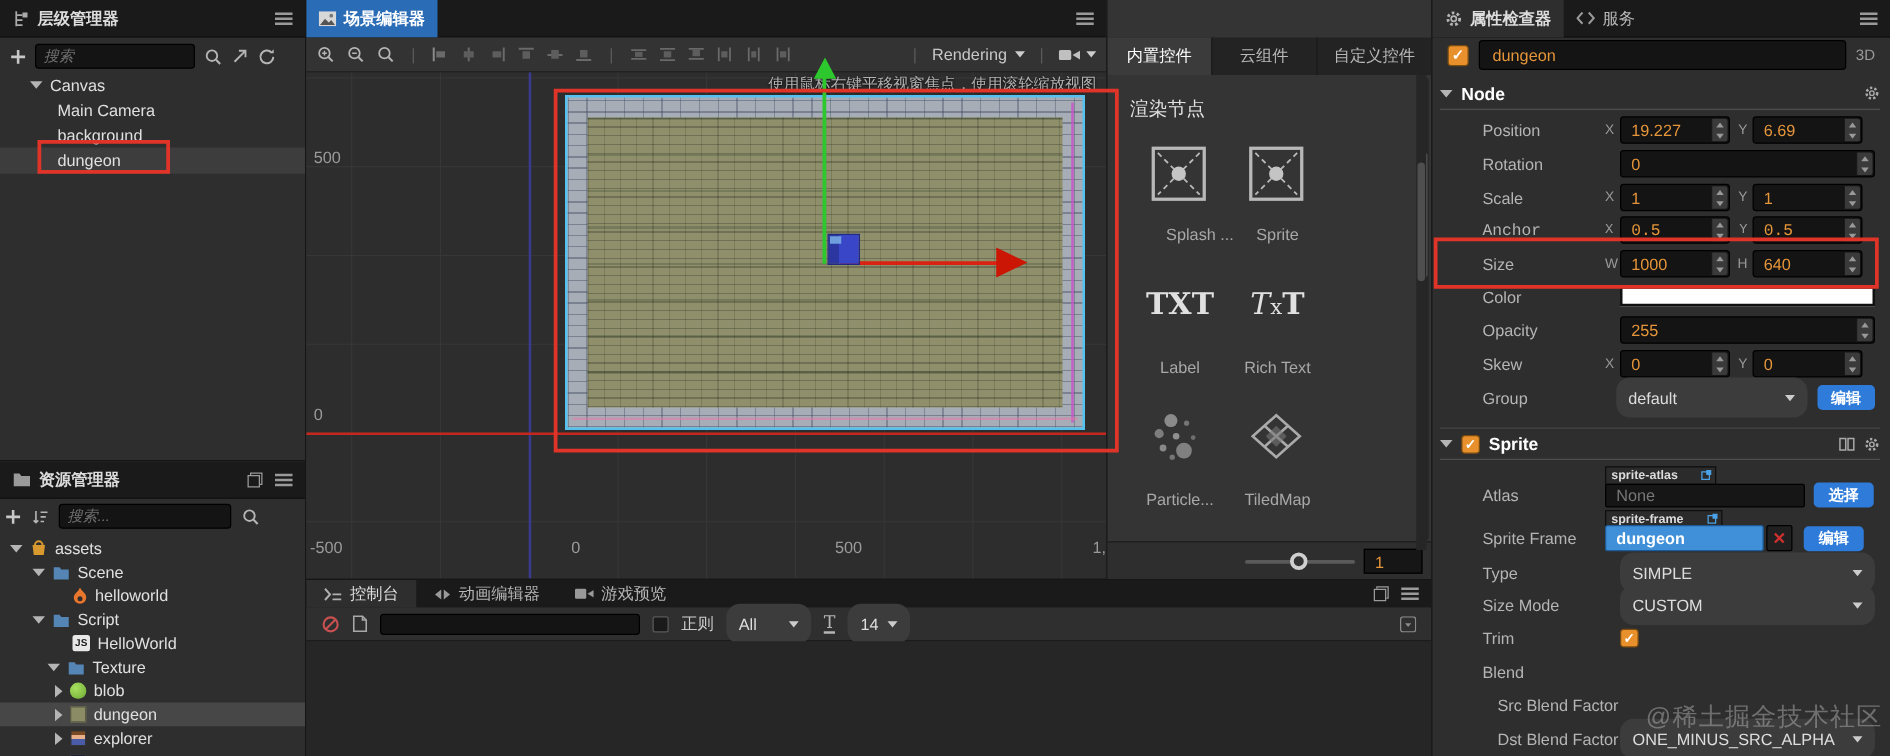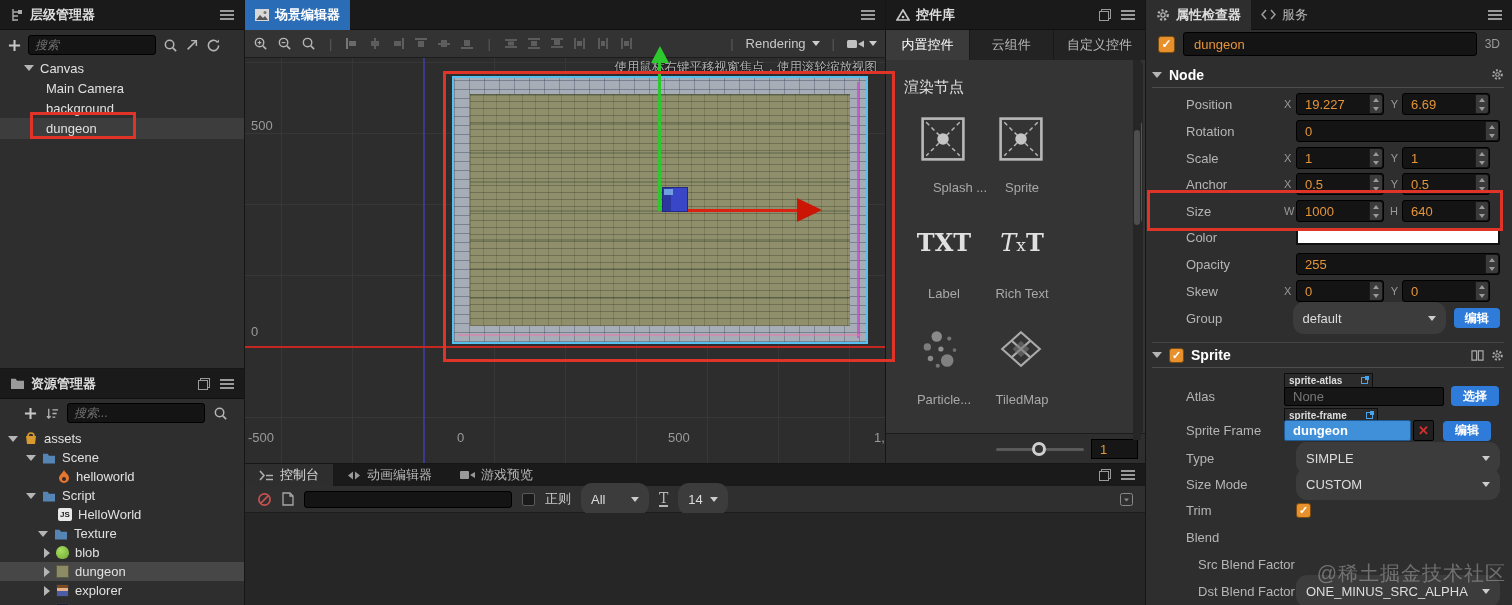--- a/index.html
+++ b/index.html
@@ -123,21 +123,21 @@
               <path d="M1 2h5l1.5 2H15v9H1z" fill="#9a9a9a"></path>
             </svg>
         </span>
         <span>资源管理器</span>
       </span>
       <span class="hmenu">
         <span class="popout"></span>
         <span class="menu-lines"></span>
       </span>
     </div>
-    <div class="abs" style="left:0;top:31px;right:0;height:26px;display:flex;align-items:center;padding:0 24px;gap:8px;">
+    <div class="abs" style="left:0;top:31px;right:0;height:26px;display:flex;align-items:center;padding:0 4px;gap:8px;">
       <span class="ico">
         <svg width="13" height="13" viewBox="0 0 14 14">
             <path d="M7 1v12M1 7h12" stroke="#c8c8c8" stroke-width="2.2"></path>
           </svg>
       </span>
       <span class="ico">
         <svg width="14" height="13" viewBox="0 0 15 14">
             <path d="M4 2v10M2 10l2 2 2-2" fill="none" stroke="#b5b5b5" stroke-width="1.4"></path>
             <path d="M8 3h6M8 7h4.5M8 11h3" stroke="#b5b5b5" stroke-width="1.4"></path>
           </svg>
@@ -447,35 +447,20 @@
           <svg width="13" height="13" viewBox="0 0 13 13">
             <rect x="0.5" y="0.5" width="12" height="12" rx="2" fill="none" stroke="#8a8a8a"></rect>
             <path d="M4 5.5l2.5 3 2.5-3z" fill="#8a8a8a"></path>
           </svg>
         </span>
     </div>
     <div class="abs" style="left:0;top:49px;right:0;bottom:0;background:#262626;"></div>
   </section>
 
   <section class="panel" style="left:885px;top:0;width:260px;height:463px;background:#343434;border-left:1px solid #161616;">
-    <div class="phead">
-      <span class="tabface">
-        <span class="ico">
-            <svg width="14" height="12" viewBox="0 0 14 12">
-              <path d="M7 1l6 10H1z" fill="none" stroke="#c8c8c8" stroke-width="1.6"></path>
-              <circle cx="7" cy="8" r="1.3" fill="#c8c8c8"></circle>
-            </svg>
-          </span>
-        <span>控件库</span>
-      </span>
-      <span class="hmenu">
-        <span class="popout"></span>
-        <span class="menu-lines"></span>
-      </span>
-    </div>
     <div class="abs" style="left:0;top:30px;right:0;height:30px;display:flex;background:#232323;">
       <span style="flex:1;display:flex;align-items:center;justify-content:center;background:#3b3b3b;color:#fff;">
           <span>内置控件</span>
         </span>
       <span style="flex:1;display:flex;align-items:center;justify-content:center;color:#b8b8b8;border-left:1px solid #1a1a1a;">
           <span>云组件</span>
         </span>
       <span style="flex:1.1;display:flex;align-items:center;justify-content:center;color:#b8b8b8;border-left:1px solid #1a1a1a;">
           <span>自定义控件</span>
         </span>
@@ -651,21 +636,21 @@
             <i>
               <s class="tu"></s>
             </i>
             <i>
               <s class="td"></s>
             </i>
           </span>
         </span>
     </div>
 
-    <div class="irow" style="left:40px;top:172px;right:12px;height:24px;">
+    <div class="irow" style="left:40px;top:172px;right:12px;height:24px;font-family:Liberation Mono, monospace;">
       <span class="ilabel" style="width:98px;">Anchor</span>
       <span style="width:12px;color:#9a9a9a;font-size:11px;">X</span>
       <span class="num" style="width:88px;">
           <span>0.5</span>
           <span class="spin">
             <i>
               <s class="tu"></s>
             </i>
             <i>
               <s class="td"></s>

